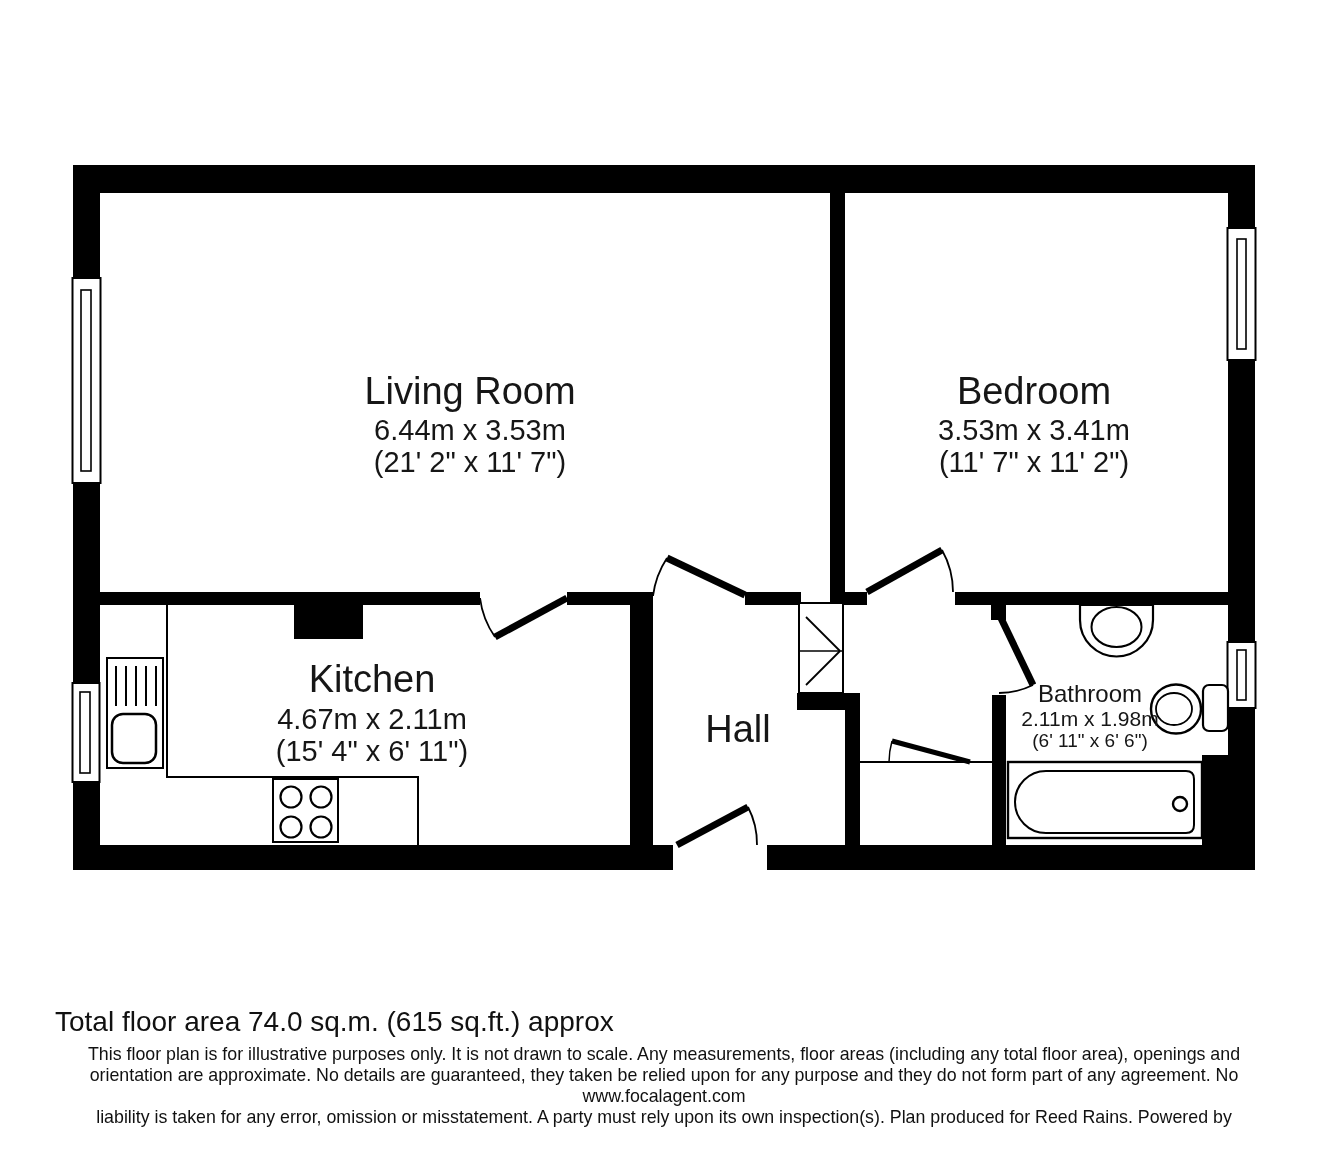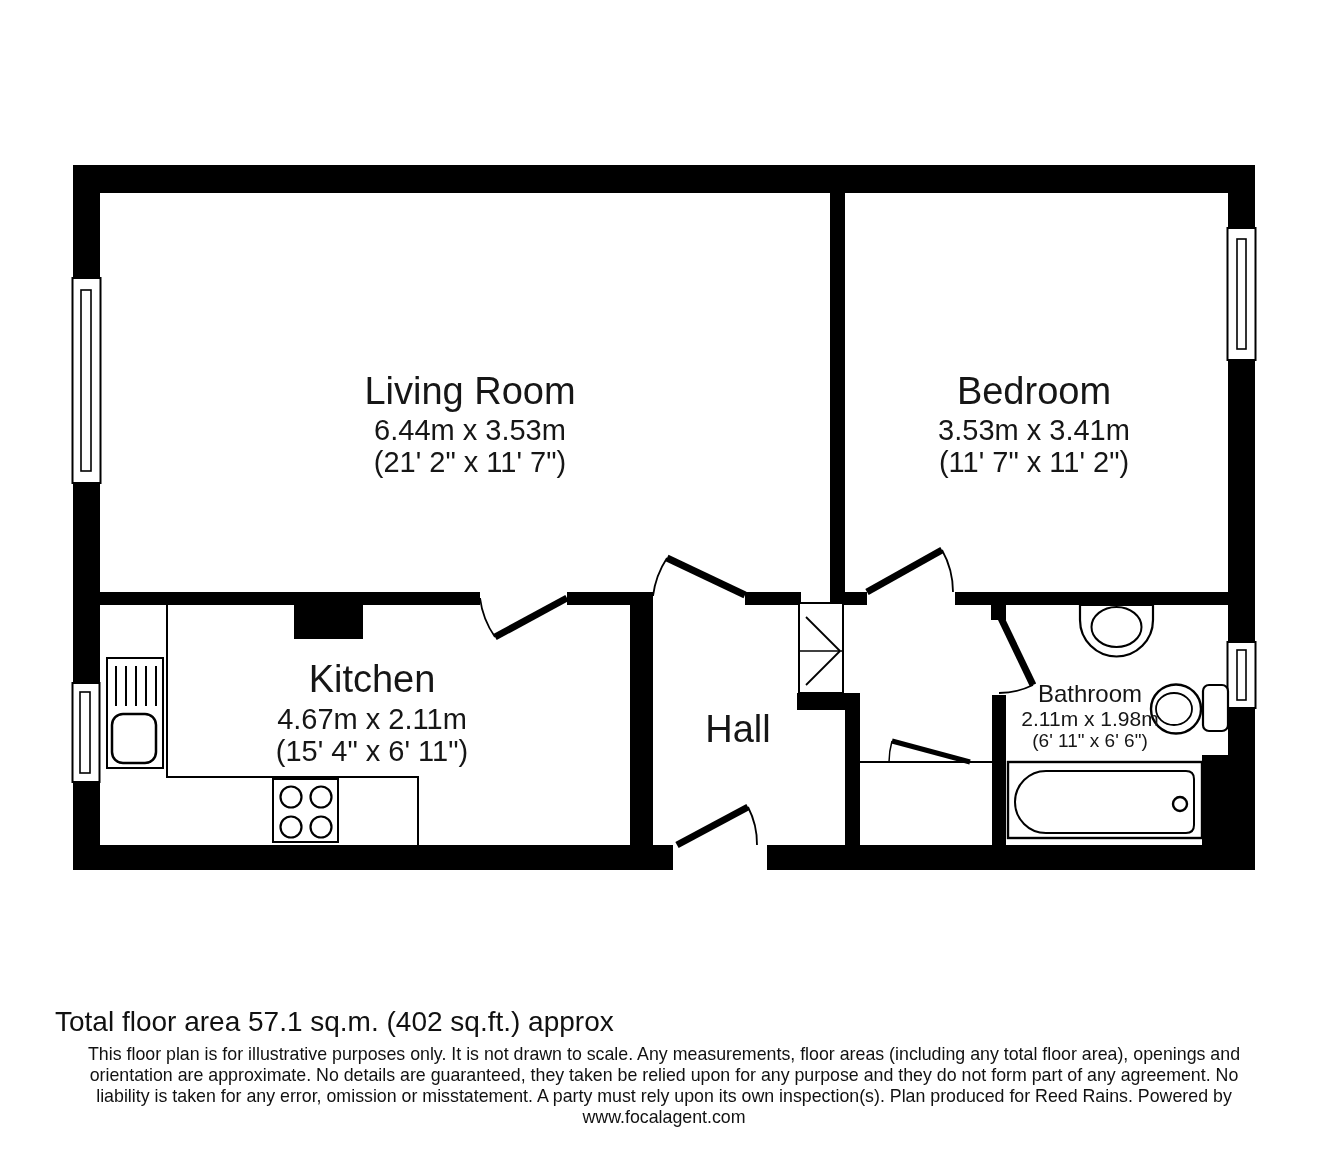--- a/index.html
+++ b/index.html
@@ -161,22 +161,22 @@
       <text class="room-dims" x="372" y="761">(15' 4" x 6' 11")</text>
 
       <text class="hall-name" x="738" y="742">Hall</text>
 
       <text class="bath-name" x="1090" y="702">Bathroom</text>
       <text class="bath-dims" x="1090" y="726">2.11m x 1.98m</text>
       <text class="bath-dims2" x="1090" y="747">(6' 11" x 6' 6")</text>
     </g>
   </svg>
 
-  <div class="total-area">Total floor area 57.1 sq.m. (402 sq.ft.) approx</div>
+  <div class="total-area">Total floor area 74.0 sq.m. (615 sq.ft.) approx</div>
 
   <div class="disclaimer">
     <div>This floor plan is for illustrative purposes only. It is not drawn to scale. Any measurements, floor areas (including any total floor area), openings and</div>
     <div>orientation are approximate. No details are guaranteed, they taken be relied upon for any purpose and they do not form part of any agreement. No</div>
+    <div>www.focalagent.com</div>
     <div>liability is taken for any error, omission or misstatement. A party must rely upon its own inspection(s). Plan produced for Reed Rains. Powered by</div>
-    <div>www.focalagent.com</div>
   </div>
 
 </div>
 
 </body></html>

